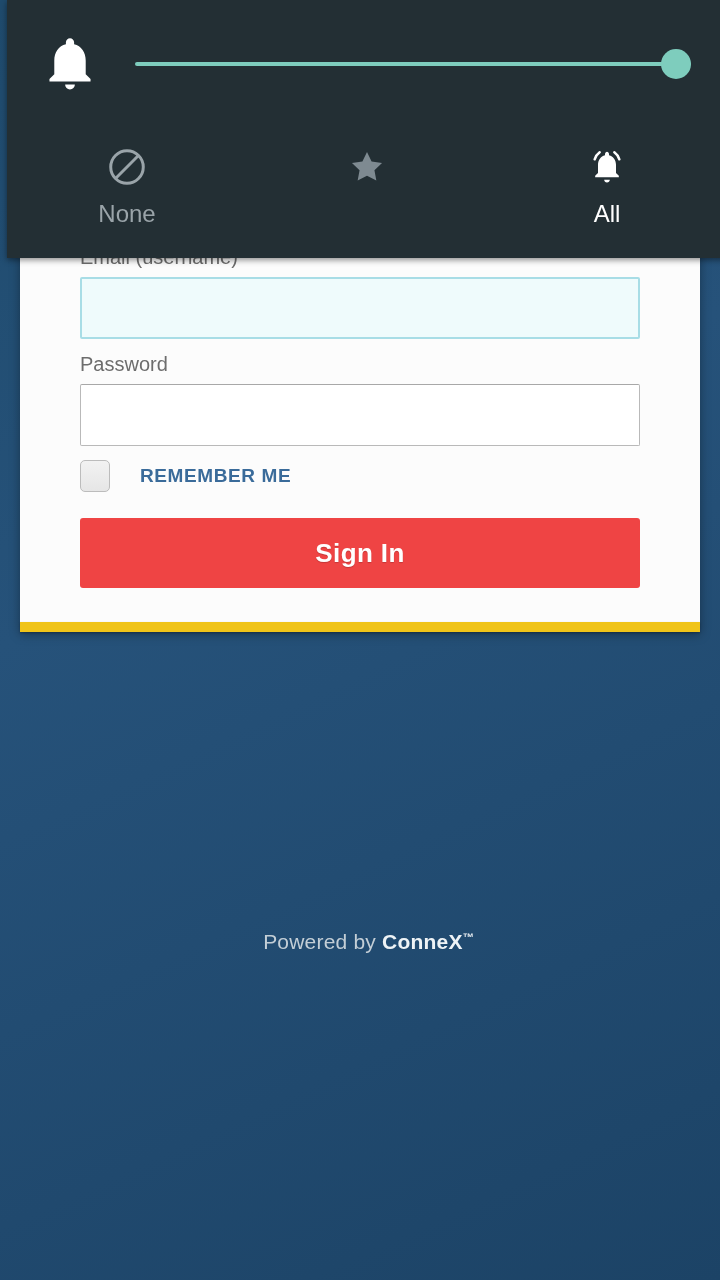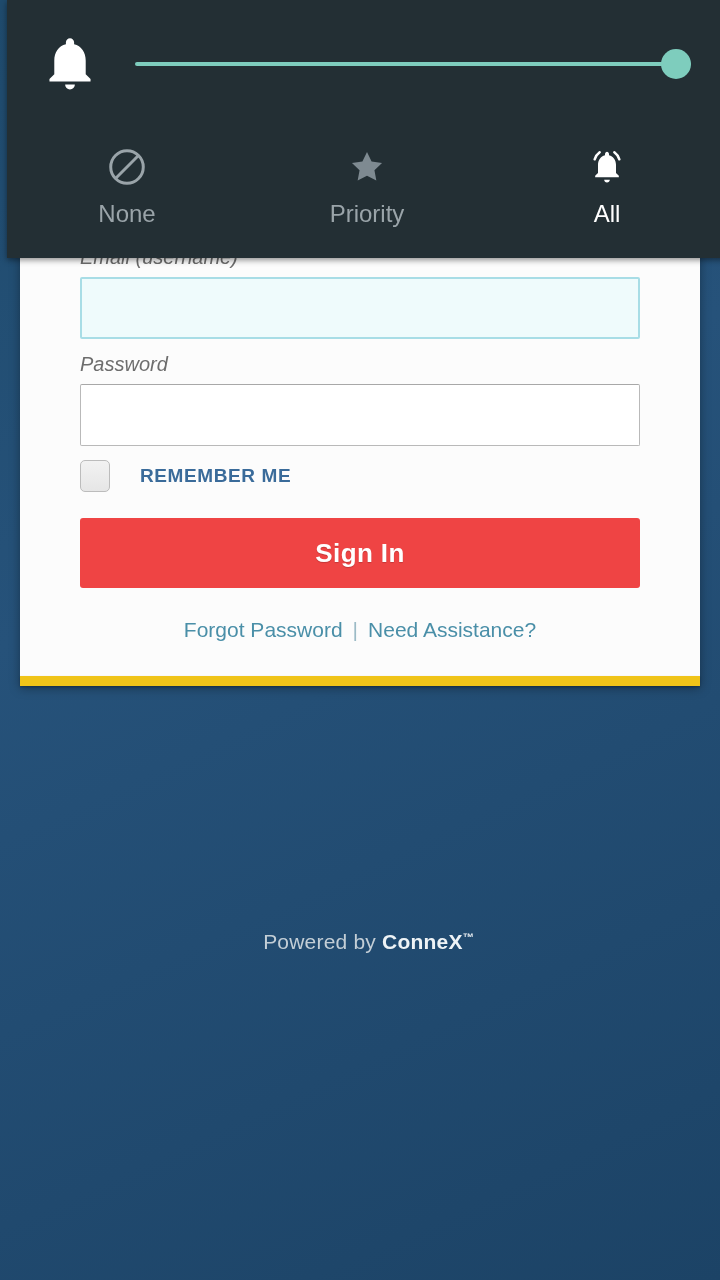--- a/index.html
+++ b/index.html
@@ -50,21 +50,20 @@
     line-height: 1.15;
     margin: 0 0 36px 0;
     letter-spacing: -.2px;
   }
 
   .field-label {
     font-size: 20px;
     color: #6d6d6d;
     margin-bottom: 9px;
     line-height: 1.1;
-    font-style: italic;
   }
 
   .text-input {
     display: block;
     width: 100%;
     box-sizing: border-box;
     height: 62px;
     border-radius: 2px;
     font-size: 21px;
     padding: 0 14px;
@@ -258,23 +257,20 @@
       <div class="field-label">Password</div>
       <input class="text-input blurred" type="password" placeholder="" style="">
 
       <div class="remember-row">
         <span class="checkbox"></span>
         <span class="remember-label">REMEMBER ME</span>
       </div>
 
       <button id="sign-in-button">Sign In</button>
 
-      <div class="links-row">
-        <a href="#">Forgot Password</a><span class="link-sep">|</span><a href="#">Need Assistance?</a>
-      </div>
 
     </div>
     <div id="card-bottom-bar"></div>
   </div>
 
   <div id="powered-by">
     <span>Powered by </span><span class="brand">ConneX</span><span class="tm">™</span>
   </div>
 
 </div>
@@ -302,21 +298,20 @@
       </div>
       <div class="mode-label">None</div>
     </div>
 
     <div class="mode-item">
       <div class="mode-icon">
         <svg width="38" height="38" viewBox="0 0 24 24">
           <path fill="#7e8a91" d="M12 2.6l2.9 6 6.6 0.9-4.8 4.6 1.2 6.5L12 17.5 6.1 20.6l1.2-6.5L2.5 9.5l6.6-0.9z"></path>
         </svg>
       </div>
-      <div class="mode-label">Priority</div>
     </div>
 
     <div class="mode-item selected">
       <div class="mode-icon">
         <svg width="40" height="40" viewBox="0 0 24 24">
           <path fill="#ffffff" d="M12 21.3c0.9 0 1.7-0.8 1.7-1.7h-3.4c0 0.9 0.8 1.7 1.7 1.7zM17.4 15.6v-4.9c0-2.9-1.6-5.2-4.2-5.8V4.2c0-0.8-0.6-1.4-1.2-1.4s-1.2 0.6-1.2 1.4v0.7c-2.6 0.6-4.2 2.9-4.2 5.8v4.9l-1.7 1.7v0.9h14.2v-0.9l-1.7-1.7z"></path>
           <path fill="none" stroke="#ffffff" stroke-width="1.5" stroke-linecap="round" d="M4.6 7.4C5.2 5.6 6.2 4.2 7.6 3.2"></path>
           <path fill="none" stroke="#ffffff" stroke-width="1.5" stroke-linecap="round" d="M19.4 7.4C18.8 5.6 17.8 4.2 16.4 3.2"></path>
         </svg>
       </div>

